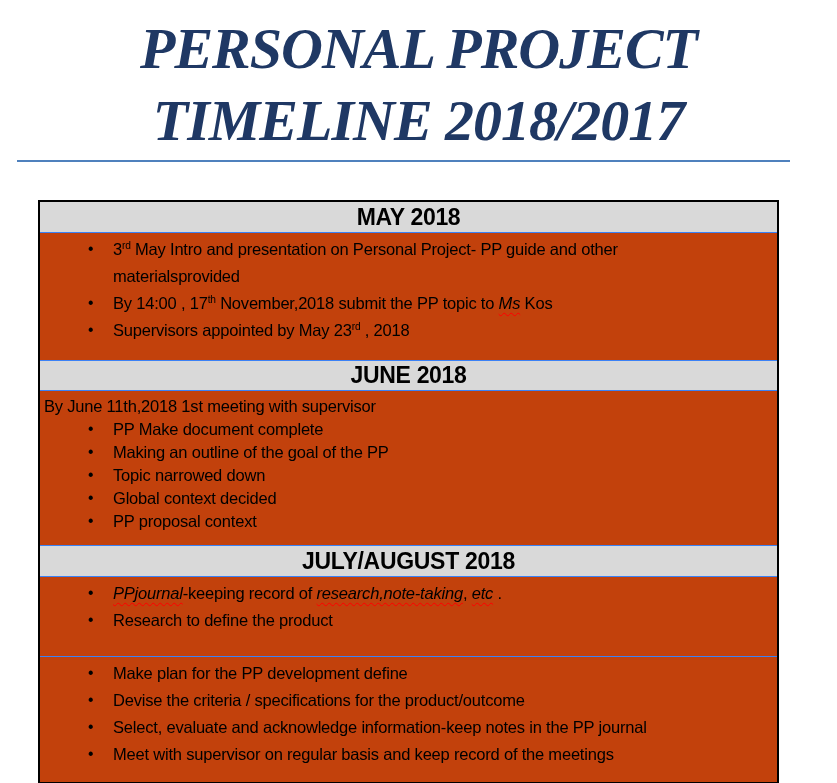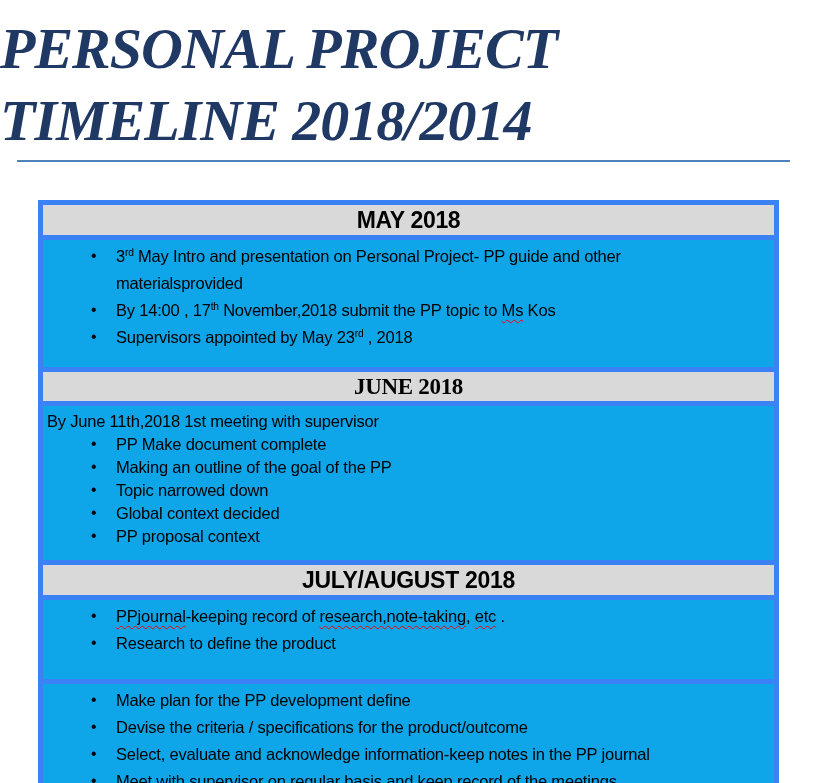--- a/index.html
+++ b/index.html
@@ -7,20 +7,21 @@
     padding: 0;
     width: 837px;
     height: 783px;
     overflow: hidden;
     background: #ffffff;
     font-family: "Liberation Sans", sans-serif;
     color: #000000;
   }
   .title-block {
     padding-top: 13px;
+    text-align: center;
     font-family: "Liberation Serif", serif;
     font-style: italic;
     font-weight: bold;
     font-size: 58px;
     line-height: 72px;
     color: #1F3864;
     letter-spacing: -1px;
     white-space: nowrap;
   }
   .divider {
@@ -30,43 +31,43 @@
     height: 0;
   }
   table.timeline {
     margin: 38px 0 0 38px;
     width: 741px;
     border-collapse: collapse;
     border: 2px solid #000000;
     table-layout: fixed;
   }
   table.timeline td {
-    border: 5px solid #3b82f6;
+    border: 1px solid #3b82f6;
   }
   td.hdr {
     background: #D9D9D9;
     text-align: center;
     vertical-align: middle;
     font-weight: bold;
     font-size: 23px;
     letter-spacing: -0.3px;
     padding: 0;
   }
   td.bod {
     vertical-align: top;
     font-size: 16.5px;
     letter-spacing: -0.2px;
     padding: 3px 6px 12px 4px;
-    background: #0ea5e9;
+    background: #c2410c;
     margin-left: 39px;
   }
   
   tr.hdr-0 td { height: 30px; }
   tr.bod-0 td { height: 112px; }
-  tr.hdr-1 td { height: 29px; font-family: Liberation Serif, serif; }
+  tr.hdr-1 td { height: 29px; }
   tr.bod-1 td { height: 138px; }
   tr.hdr-2 td { height: 30px; }
   tr.bod-2 td { height: 64px; }
   tr.hdr-3 td { height: 30px; }
   tr.bod-3 td { height: 110px; }
   .intro { margin: 1px 0 0 0; line-height: 23px; }
   ul.blist {
     list-style: none;
     margin: 0;
     padding: 0 0 0 69px;
@@ -88,28 +89,29 @@
     vertical-align: super;
     line-height: 0;
   }
   .sq {
     text-decoration-line: underline;
     text-decoration-style: wavy;
     text-decoration-color: #FF0000;
     text-decoration-thickness: 1px;
     text-underline-offset: 3px;
     text-decoration-skip-ink: none;
+    font-style: italic;
   }
 </style>
 </head>
 <body>
 
 <div class="title-block">
   <div>PERSONAL PROJECT</div>
-  <div>TIMELINE 2018/2014</div>
+  <div>TIMELINE 2018/2017</div>
 </div>
 
 <hr class="divider">
 
 <table class="timeline">
   <tbody id="timeline-body">
       <tr class="hdr-0">
         <td class="hdr">MAY 2018</td>
       </tr>
       <tr class="bod-0">

